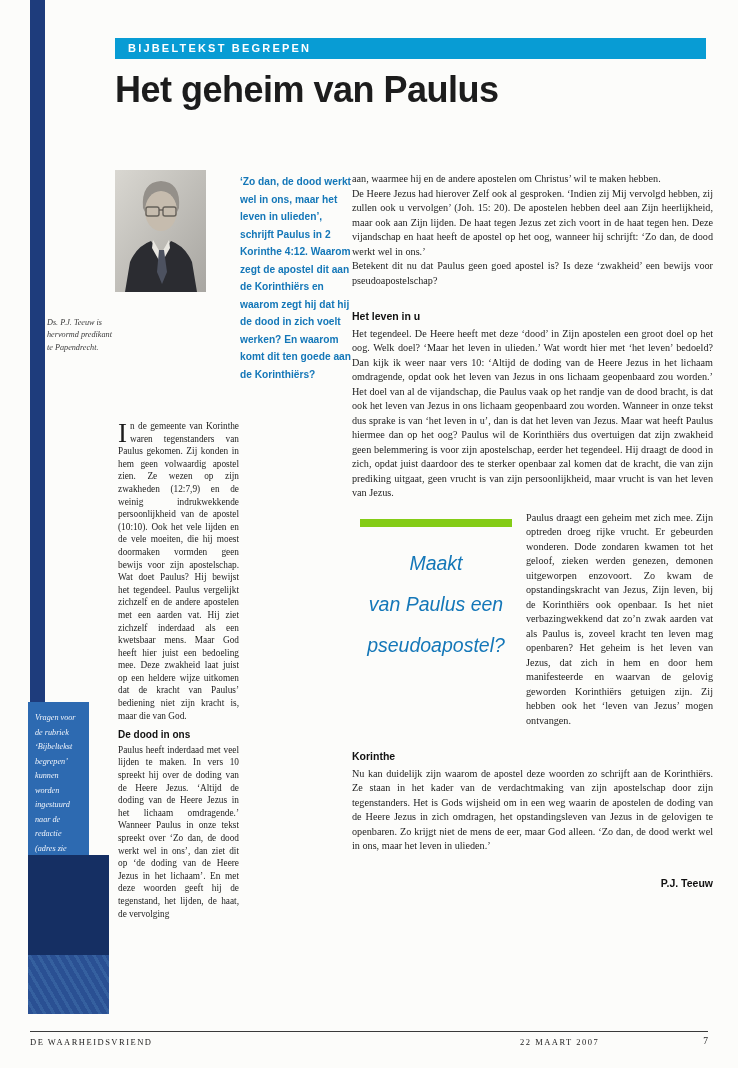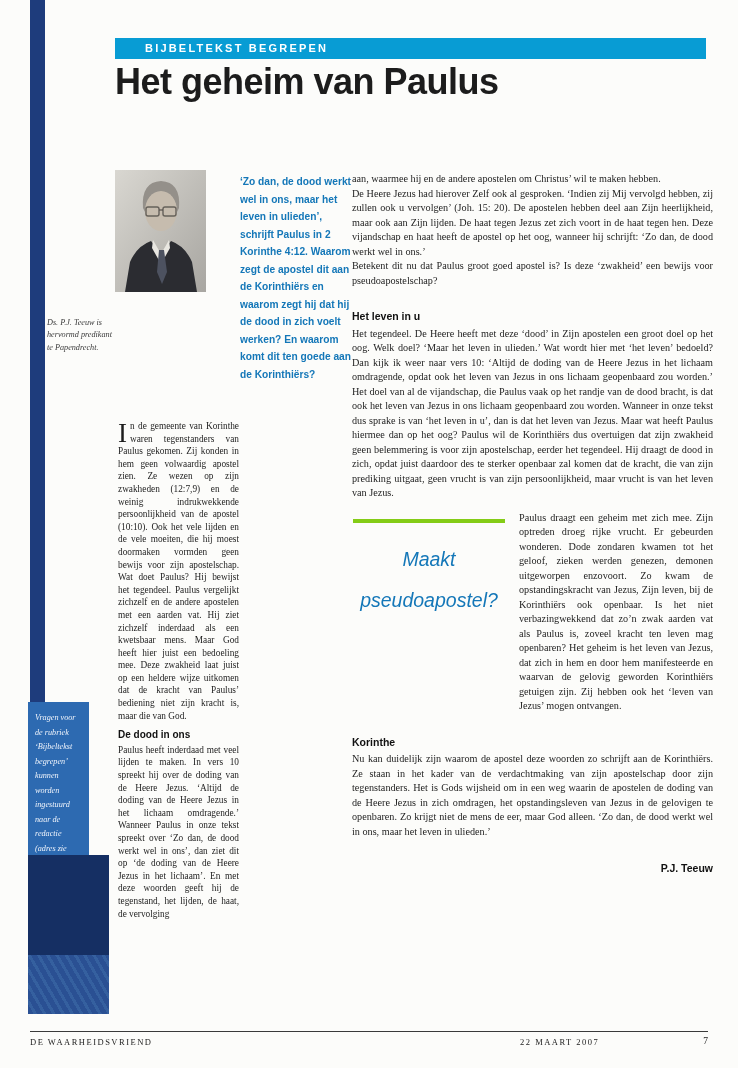--- a/index.html
+++ b/index.html
@@ -5,23 +5,23 @@
   * { margin:0; padding:0; box-sizing:border-box; }
   html,body { background:#ffffff; }
   body { width:738px; height:1068px; position:relative; font-family:"Liberation Serif", serif; }
 
   .page { position:absolute; inset:0; width:738px; height:1068px; background:#fcfcfa; overflow:hidden; }
 
   .stripe { position:absolute; left:30px; top:0; width:15px; height:1014px; background:#1e3c7c; }
 
   .kicker { position:absolute; left:115px; top:38px; width:591px; height:21px; background:#089cd4;
             color:#ffffff; font-family:"Liberation Sans",sans-serif; font-size:11px; font-weight:bold;
-            letter-spacing:2.2px; line-height:21px; padding-left:30px; }
+            letter-spacing:2.2px; line-height:21px; padding-left:13px; }
 
-  .title { position:absolute; left:115px; top:61px; font-family:"Liberation Sans",sans-serif;
+  .title { position:absolute; left:115px; top:69px; font-family:"Liberation Sans",sans-serif;
            font-size:36px; font-weight:bold; color:#1c1c1c; letter-spacing:-0.5px; }
 
   .photo { position:absolute; left:115px; top:170px; width:91px; height:122px; overflow:hidden; }
 
   .caption { position:absolute; left:47px; top:317px; width:66px; font-style:italic;
              font-size:8.2px; line-height:1.5; color:#3a3a3a; }
 
   .intro { position:absolute; left:240px; top:173px; width:114px;
            font-family:"Liberation Sans",sans-serif; font-weight:bold; font-size:10.2px;
            line-height:17.5px; color:#1477b8; }
@@ -32,21 +32,21 @@
 
   .subhead { font-family:"Liberation Sans",sans-serif; font-size:10px; font-weight:bold;
              color:#111111; margin:7px 0 2px; text-align:left; }
 
   .col2 { position:absolute; left:352px; top:172px; width:361px; font-size:10.2px;
           line-height:14.5px; text-align:justify; color:#1d1d1d; hyphens:auto; }
   .col2 .subhead { font-size:10.5px; margin:21px 0 3px; }
   .paras div { margin:0; }
 
   .split { display:flex; margin-top:10px; }
-  .pullquote { flex:none; width:152px; margin:8px 14px 0 1px; border-top:4px solid #84cc16;
+  .pullquote { flex:none; width:152px; margin:8px 14px 0 8px; border-top:8px solid #84cc16;
                padding-top:16px; }
   .pq-lines { text-align:center; font-family:"Liberation Sans",sans-serif; font-style:italic;
               font-size:19.5px; line-height:41px; color:#1477b8; }
   .pq-side { flex:1; }
 
   .signature { text-align:right; font-family:"Liberation Sans",sans-serif; font-weight:bold;
                font-size:10.5px; margin-top:22px; color:#111111; }
 
   .sidenote { position:absolute; left:28px; top:702px; width:61px; height:153px; background:#2d6ab1;
               color:#eef3fb; font-style:italic; font-size:8.2px; line-height:14.5px;
@@ -101,28 +101,29 @@
   <div class="col1">
     <p><span class="dropcap">I</span><span>n de gemeente van Korinthe waren tegenstanders van Paulus gekomen. Zij konden in hem geen volwaardig apostel zien. Ze wezen op zijn zwakheden (12:7,9) en de weinig indrukwekkende persoonlijkheid van de apostel (10:10). Ook het vele lijden en de vele moeiten, die hij moest doormaken vormden geen bewijs voor zijn apostelschap. Wat doet Paulus? Hij bewijst het tegendeel. Paulus vergelijkt zichzelf en de andere apostelen met een aarden vat. Hij ziet zichzelf inderdaad als een kwetsbaar mens. Maar God heeft hier juist een bedoeling mee. Deze zwakheid laat juist op een heldere wijze uitkomen dat de kracht van Paulus’ bediening niet zijn kracht is, maar die van God.</span></p>
     <h3 class="subhead">De dood in ons</h3>
     <p>Paulus heeft inderdaad met veel lijden te maken. In vers 10 spreekt hij over de doding van de Heere Jezus. ‘Altijd de doding van de Heere Jezus in het lichaam omdragende.’ Wanneer Paulus in onze tekst spreekt over ‘Zo dan, de dood werkt wel in ons’, dan ziet dit op ‘de doding van de Heere Jezus in het lichaam’. En met deze woorden geeft hij de tegenstand, het lijden, de haat, de vervolging</p>
   </div>
 
   <div class="col2">
     <div class="paras">
         <div>aan, waarmee hij en de andere apostelen om Christus’ wil te maken hebben.</div>
         <div>De Heere Jezus had hierover Zelf ook al gesproken. ‘Indien zij Mij vervolgd hebben, zij zullen ook u vervolgen’ (Joh. 15: 20). De apostelen hebben deel aan Zijn heerlijkheid, maar ook aan Zijn lijden. De haat tegen Jezus zet zich voort in de haat tegen hen. Deze vijandschap en haat heeft de apostel op het oog, wanneer hij schrijft: ‘Zo dan, de dood werkt wel in ons.’</div>
-        <div>Betekent dit nu dat Paulus groot goed apostel is? Is deze ‘zwakheid’ een bewijs voor pseudoapostelschap?</div>
+        <div>Betekent dit nu dat Paulus geen goed apostel is? Is deze ‘zwakheid’ een bewijs voor pseudoapostelschap?</div>
       </div>
     <h3 class="subhead">Het leven in u</h3>
     <p>Het tegendeel. De Heere heeft met deze ‘dood’ in Zijn apostelen een groot doel op het oog. Welk doel? ‘Maar het leven in ulieden.’ Wat wordt hier met ‘het leven’ bedoeld? Dan kijk ik weer naar vers 10: ‘Altijd de doding van de Heere Jezus in het lichaam omdragende, opdat ook het leven van Jezus in ons lichaam geopenbaard zou worden.’ Het doel van al de vijandschap, die Paulus vaak op het randje van de dood bracht, is dat ook het leven van Jezus in ons lichaam geopenbaard zou worden. Wanneer in onze tekst dus sprake is van ‘het leven in u’, dan is dat het leven van Jezus. Maar wat heeft Paulus hiermee dan op het oog? Paulus wil de Korinthiërs dus overtuigen dat zijn zwakheid geen belemmering is voor zijn apostelschap, eerder het tegendeel. Hij draagt de dood in zich, opdat juist daardoor des te sterker openbaar zal komen dat de kracht, die van zijn prediking uitgaat, geen vrucht is van zijn persoonlijkheid, maar vrucht is van het leven van Jezus.</p>
     <div class="split">
       <div class="pullquote">
         <div class="pq-lines">
             <div>Maakt</div>
+            <div>van Paulus een</div>
             <div>pseudoapostel?</div>
           </div>
       </div>
       <p class="pq-side">Paulus draagt een geheim met zich mee. Zijn optreden droeg rijke vrucht. Er gebeurden wonderen. Dode zondaren kwamen tot het geloof, zieken werden genezen, demonen uitgeworpen enzovoort. Zo kwam de opstandingskracht van Jezus, Zijn leven, bij de Korinthiërs ook openbaar. Is het niet verbazingwekkend dat zo’n zwak aarden vat als Paulus is, zoveel kracht ten leven mag openbaren? Het geheim is het leven van Jezus, dat zich in hem en door hem manifesteerde en waarvan de gelovig geworden Korinthiërs getuigen zijn. Zij hebben ook het ‘leven van Jezus’ mogen ontvangen.</p>
     </div>
     <h3 class="subhead">Korinthe</h3>
     <p>Nu kan duidelijk zijn waarom de apostel deze woorden zo schrijft aan de Korinthiërs. Ze staan in het kader van de verdachtmaking van zijn apostelschap door zijn tegenstanders. Het is Gods wijsheid om in een weg waarin de apostelen de doding van de Heere Jezus in zich omdragen, het opstandingsleven van Jezus in de gelovigen te openbaren. Zo krijgt niet de mens de eer, maar God alleen. ‘Zo dan, de dood werkt wel in ons, maar het leven in ulieden.’</p>
     <div class="signature">P.J. Teeuw</div>
   </div>
 

